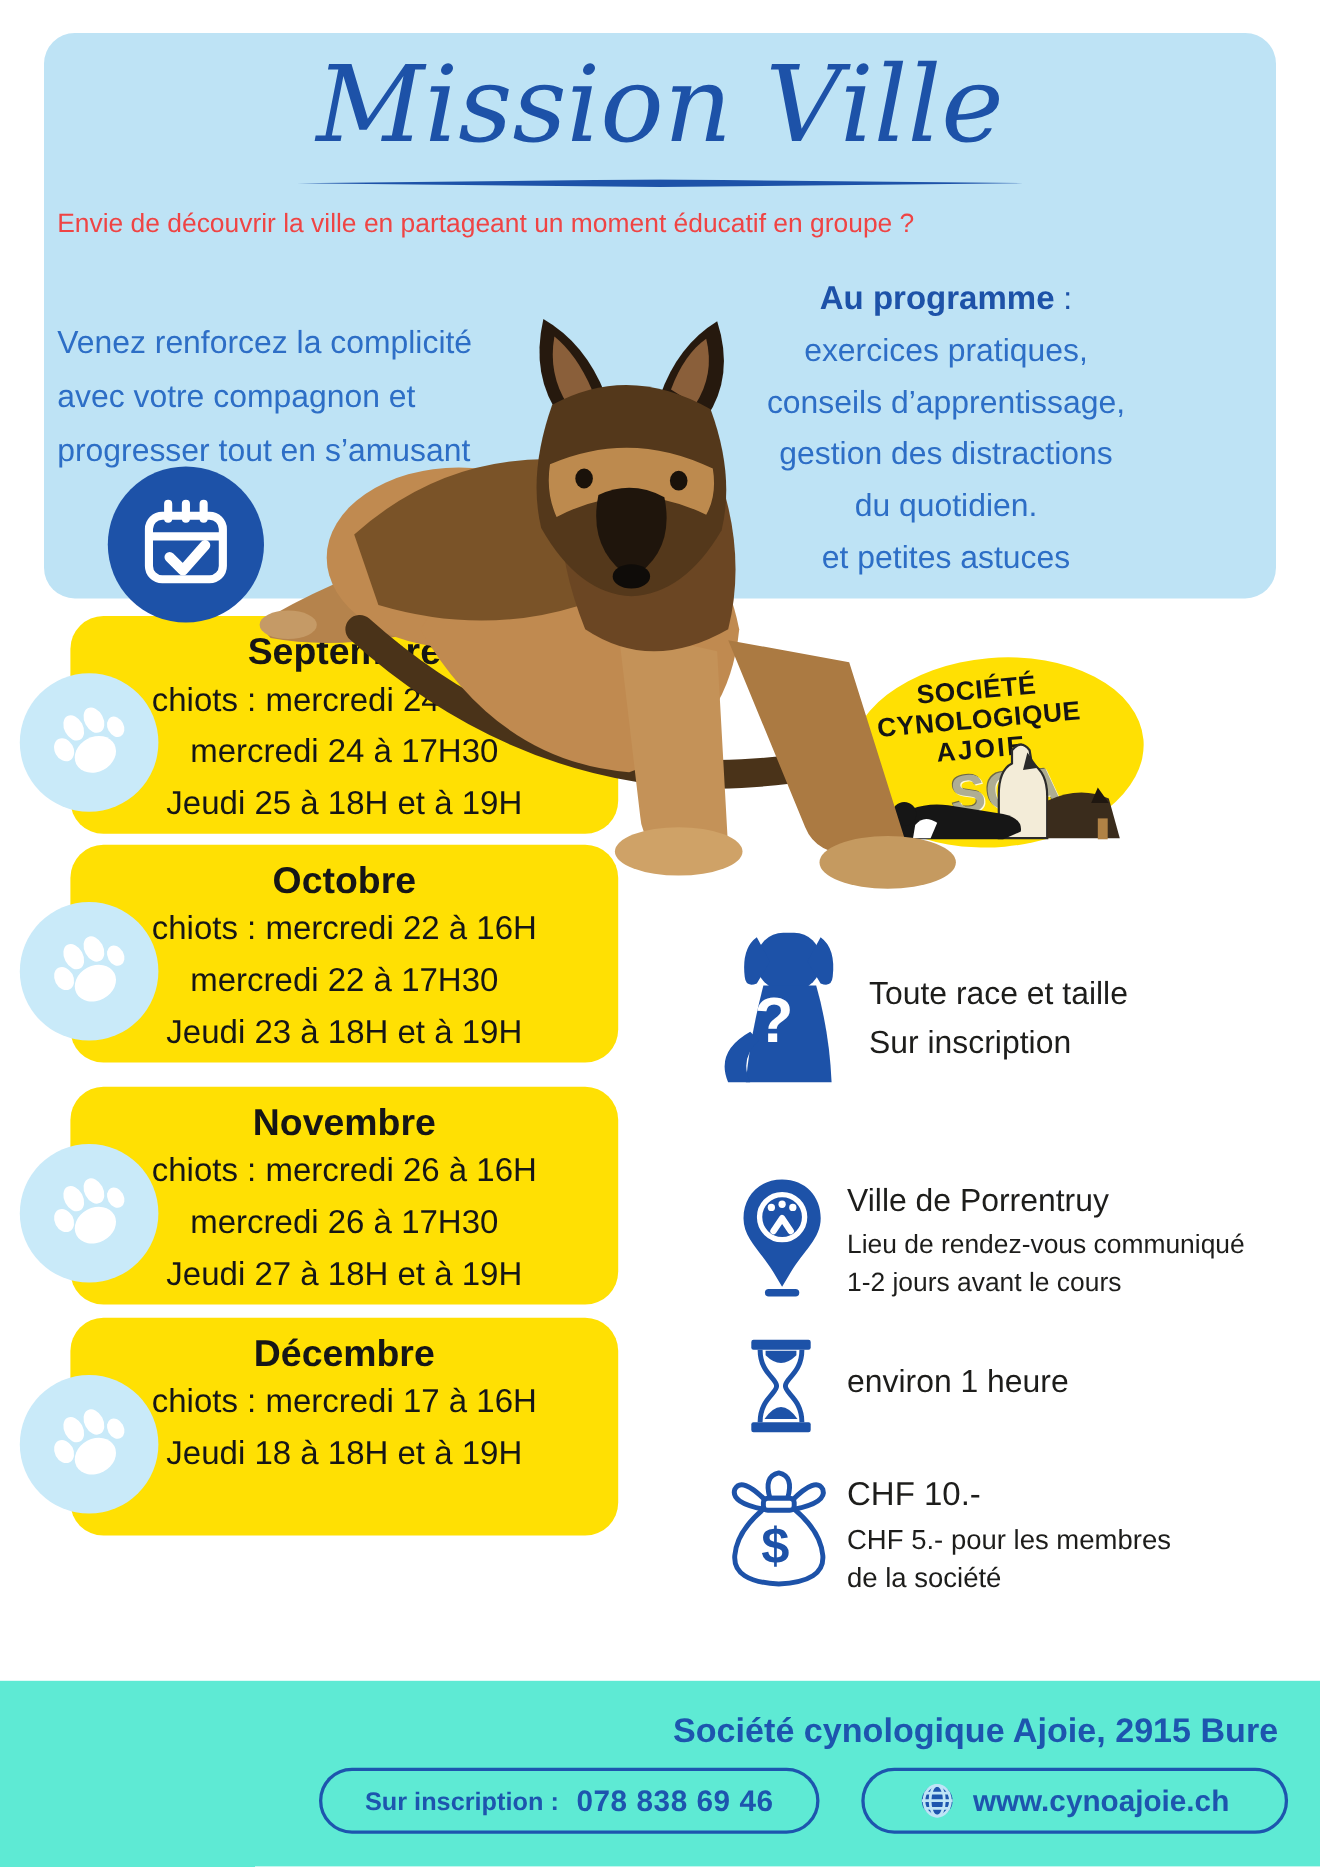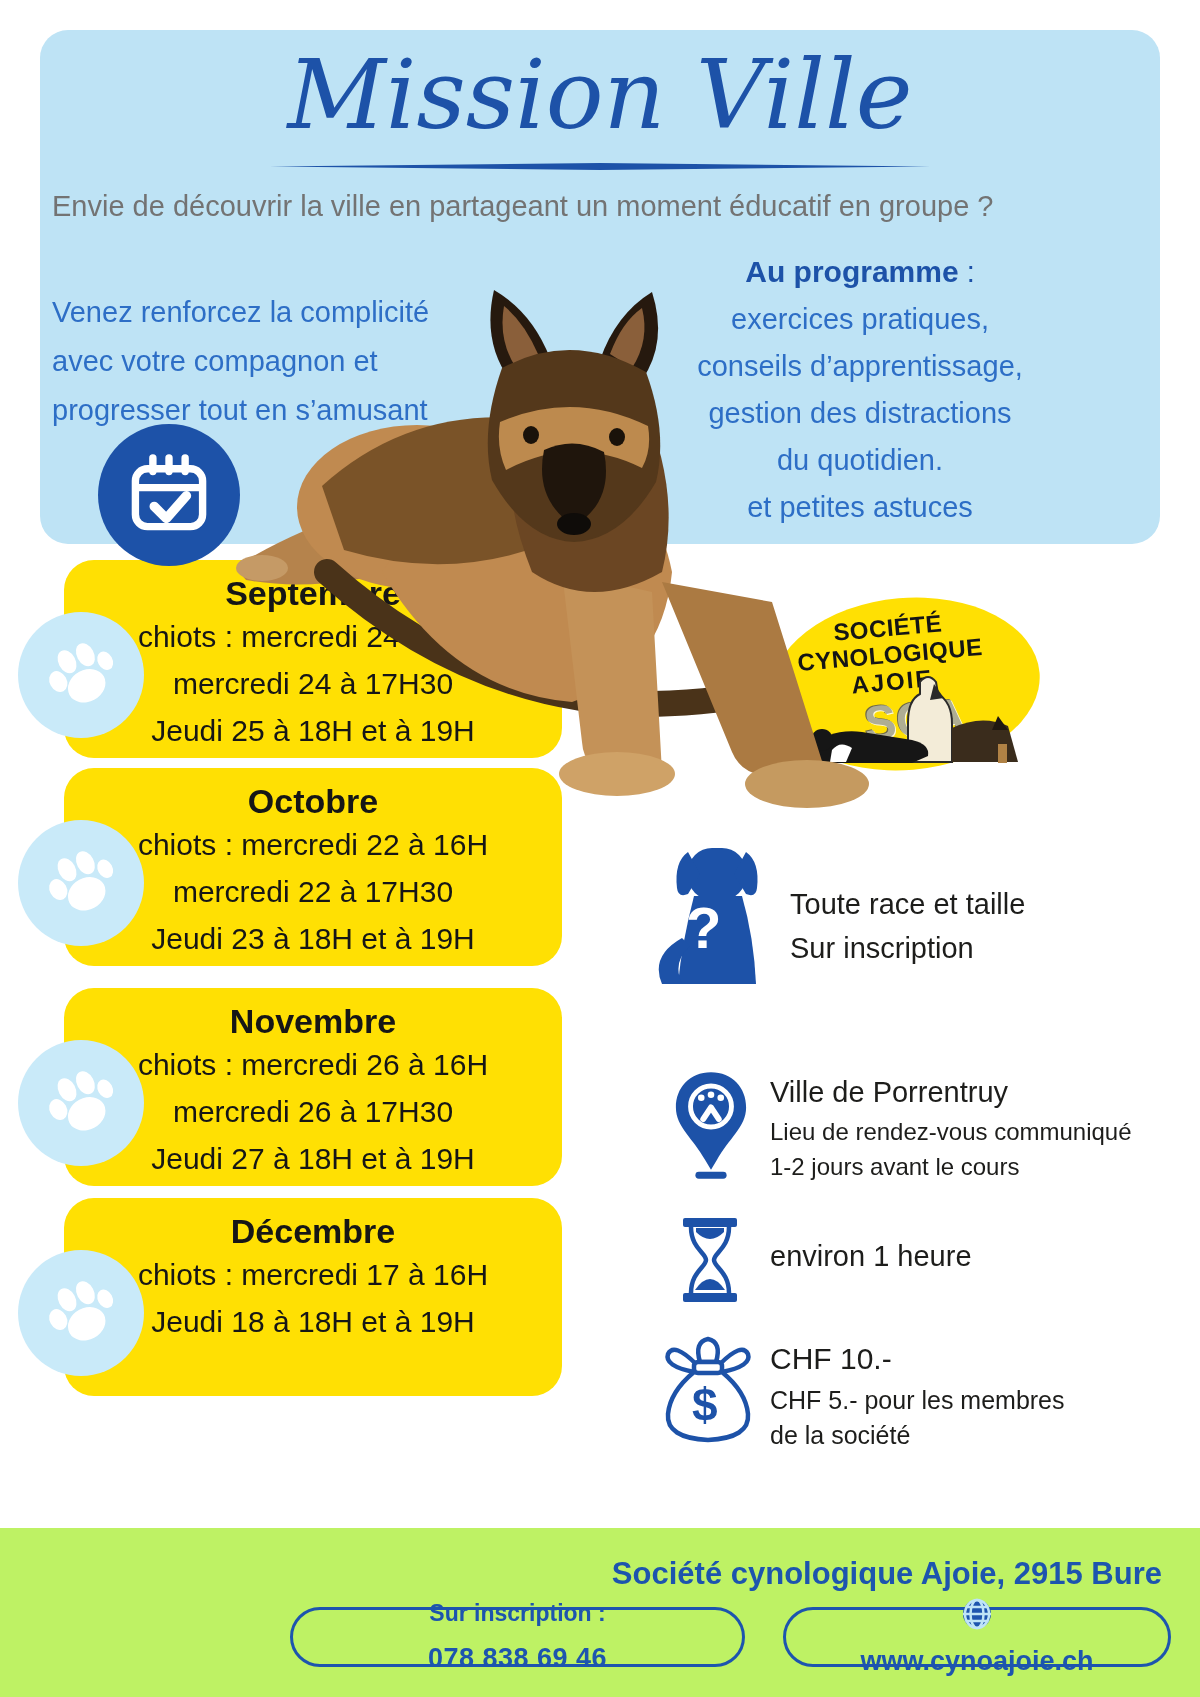--- a/index.html
+++ b/index.html
@@ -6,21 +6,21 @@
   .page{position:relative;width:1200px;height:1697px;background:#ffffff;
         font-family:"Liberation Sans",sans-serif;overflow:hidden;}
   .abs{position:absolute;}
 
   
   .hero{left:40px;top:30px;width:1120px;height:514px;background:#bee3f5;border-radius:28px;z-index:1;}
   .title{left:0;top:40px;width:100%;text-align:center;font-family:"DejaVu Serif",serif;
          font-style:italic;font-size:96px;line-height:110px;color:#1d52a8;z-index:2;}
   .flourish{left:50%;top:163px;width:660px;height:7px;background:#1d52a8;transform:translateX(-50%);
             clip-path:polygon(0 50%,50% 0,100% 50%,50% 100%);z-index:2;}
-  .intro{left:52px;top:190px;font-size:29px;color:#737373;z-index:2;white-space:nowrap;}
+  .intro{left:52px;top:190px;font-size:24px;color:#ef4444;z-index:2;white-space:nowrap;}
   .leftpara{left:52px;top:288px;font-size:29px;line-height:49px;color:#2d6ec6;z-index:2;}
   .programme{left:648px;top:248px;width:424px;text-align:center;z-index:2;color:#2d6ec6;font-size:29px;line-height:47px;}
   .programme .phead{font-size:30px;color:#1d52a8;font-weight:bold;}
   .programme .pcolon{font-weight:normal;color:#1d52a8;}
 
   
   .calbadge{left:98px;top:424px;width:142px;height:142px;border-radius:50%;background:#1d52a8;z-index:6;
             display:flex;align-items:center;justify-content:center;}
 
   
@@ -43,24 +43,24 @@
   .scadogs{position:absolute;left:28px;top:72px;width:224px;height:96px;}
   .scawm{position:absolute;left:92px;top:94px;font-size:48px;font-weight:bold;color:#a0a5ad;
          transform:rotate(-5deg);text-shadow:1px 1px 0 #fff,-1px -1px 0 #555;opacity:.85;}
 
   
   .infotext{color:#1d1d1b;z-index:4;white-space:nowrap;}
   .qmark{left:28px;top:52px;position:absolute;color:#fff;font-size:58px;font-weight:bold;}
   .bagdollar{left:32px;top:44px;position:absolute;color:#1d52a8;font-size:46px;font-weight:bold;}
 
   
-  .footer{left:0;top:1528px;width:1200px;height:169px;background:#bef264;z-index:2;}
+  .footer{left:0;top:1528px;width:1200px;height:169px;background:#5eead4;z-index:2;}
   .footorg{position:absolute;right:38px;top:28px;font-size:31px;font-weight:bold;color:#1d55ae;white-space:nowrap;}
   .pill{position:absolute;top:79px;height:60px;border:3px solid #1d55ae;border-radius:34px;
-        display:flex;align-items:center;justify-content:center;gap:16px;color:#1d55ae;box-sizing:border-box;flex-direction:column;}
+        display:flex;align-items:center;justify-content:center;gap:16px;color:#1d55ae;box-sizing:border-box;}
   .pill-phone{left:290px;width:455px;}
   .pill-web{left:783px;width:388px;}
   .pill .plabel{font-size:23px;font-weight:bold;}
   .pill .pnum{font-size:27px;font-weight:bold;letter-spacing:.5px;}
   .pill .purl{font-size:27px;font-weight:bold;}
 </style>
 </head>
 <body>
 
 <div class="page">

